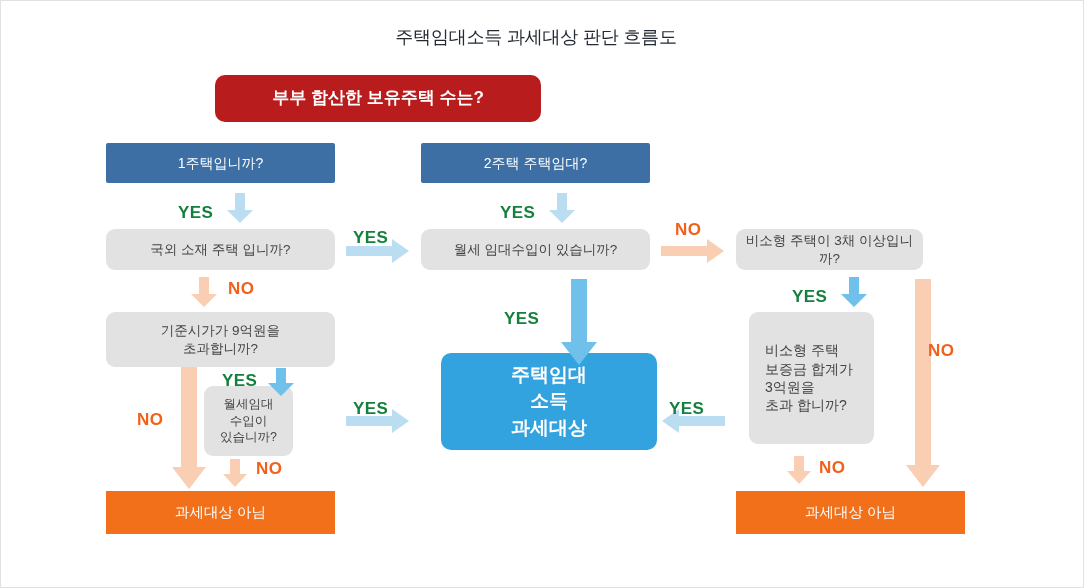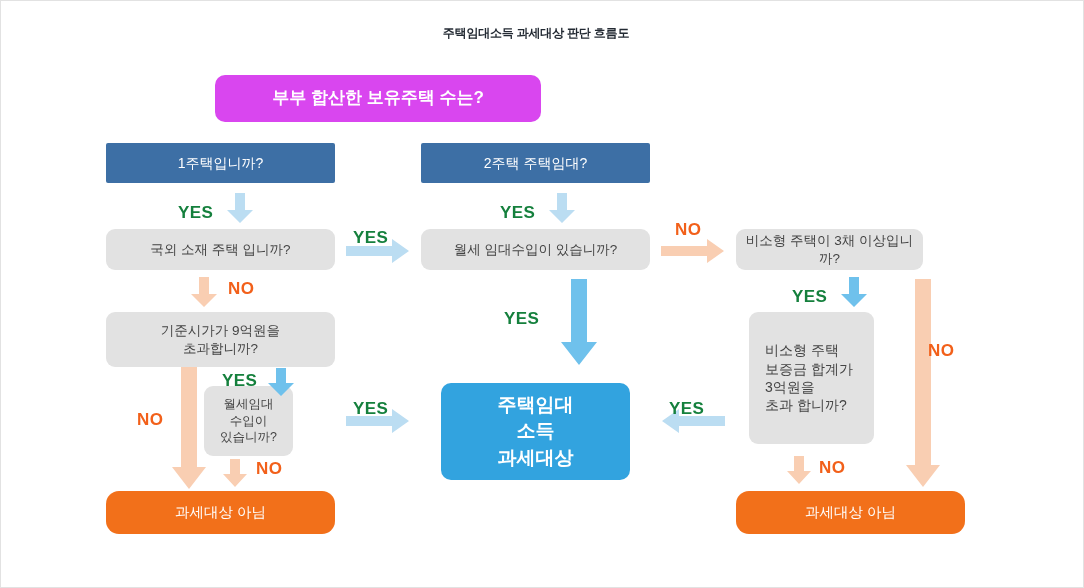--- a/index.html
+++ b/index.html
@@ -21,21 +21,21 @@
     position: absolute;
     display: flex;
     align-items: center;
     justify-content: center;
     text-align: center;
     border-radius: 8px;
     line-height: 1.32;
     white-space: pre-line;
   }
   .node.navy {
-    background: #d946ef;
+    background: #b91c1c;
     color: #ffffff;
     font-weight: bold;
     font-size: 17px;
     border-radius: 10px;
   }
   .node.blue {
     background: #3D6FA5;
     color: #ffffff;
     font-size: 14px;
     border-radius: 2px;
@@ -56,21 +56,21 @@
     color: #ffffff;
     font-weight: bold;
     font-size: 19px;
     border-radius: 10px;
     line-height: 1.38;
   }
   .node.orange {
     background: #F2701A;
     color: #ffffff;
     font-size: 14.5px;
-    border-radius: 13px;
+    border-radius: 0;
   }
 
   
   .label {
     position: absolute;
     font-weight: bold;
     font-size: 17px;
     letter-spacing: 0.4px;
     white-space: nowrap;
   }
@@ -79,22 +79,22 @@
 
   
   .arrow { position: absolute; }
   .arrow svg { display: block; }
 
   #title {
     position: absolute;
     left: 0; right: 12px;
     top: 24px;
     text-align: center;
-    font-size: 12px;
-    font-weight: bold;
+    font-size: 18px;
+    font-weight: normal;
     color: #232a33;
     letter-spacing: -0.2px;
   }
 </style>
 </head>
 <body>
 
 <div id="canvas">
 
   <div id="title">주택임대소득 과세대상 판단 흐름도</div>
@@ -116,21 +116,21 @@
 
   <div class="node gray" style="left:203px; top:385px; width:89px; height:70px; font-size:12.5px;">월세임대
 수입이
 있습니까?</div>
 
   <div class="node gray left" style="left:748px; top:311px; width:125px; height:132px; font-size:14px;">비소형 주택
 보증금 합계가
 3억원을
 초과 합니까?</div>
 
-  <div class="node cyan" style="left:440px; top:382px; width:189px; height:97px;">주택임대
+  <div class="node cyan" style="left:440px; top:352px; width:216px; height:97px;">주택임대
 소득
 과세대상</div>
 
   <div class="node orange" style="left:105px; top:490px; width:229px; height:43px;">과세대상 아님</div>
 
   <div class="node orange" style="left:735px; top:490px; width:229px; height:43px;">과세대상 아님</div>
 
   <div class="arrow" style="left:226px; top:192px;">
     <svg width="26" height="30" viewBox="0 0 26 30">
       <polygon points="8,0 18,0 18,17 26,17 13,30 0,17 8,17" fill="#BBDDF2"></polygon>

